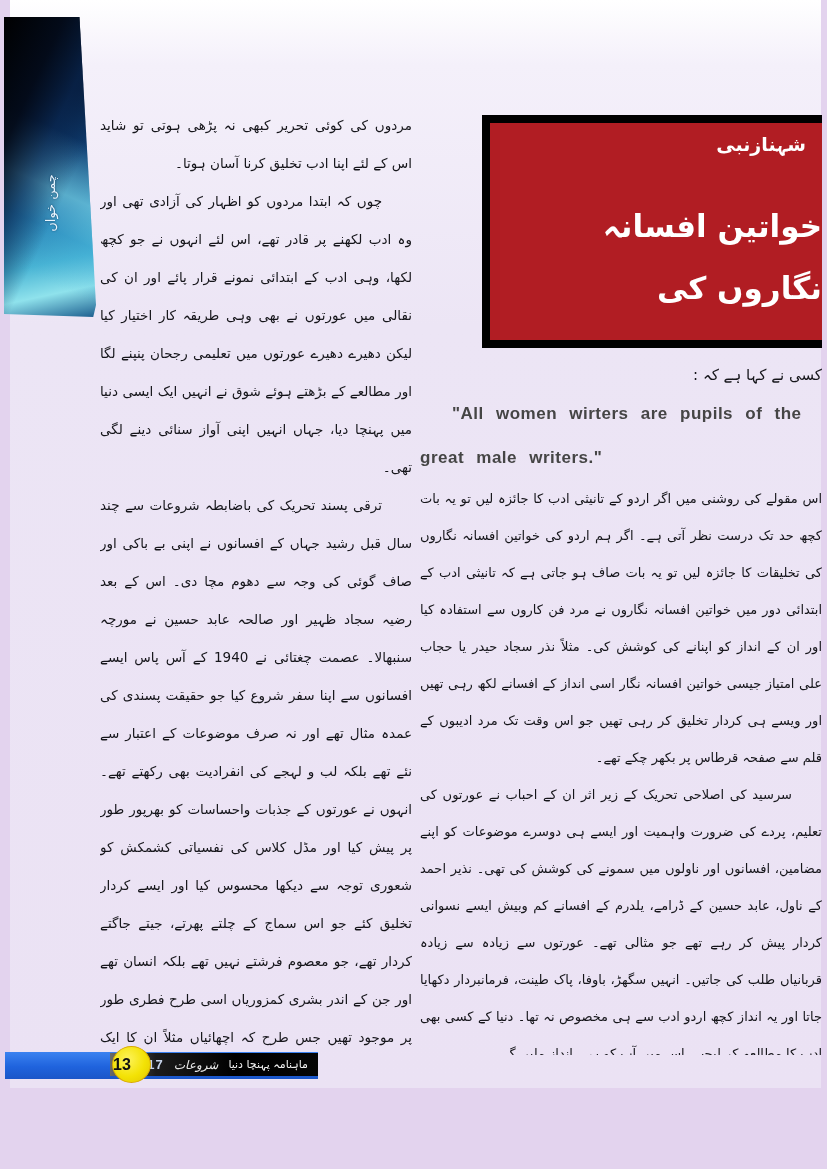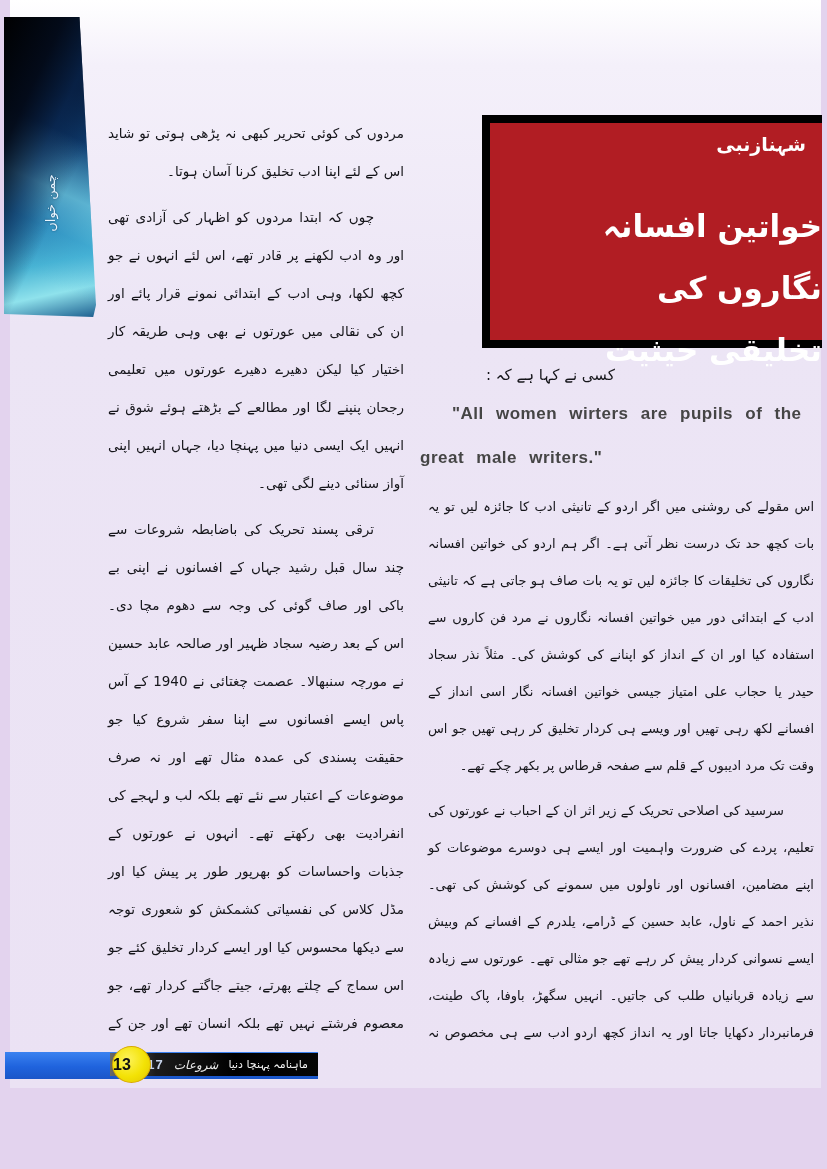--- a/index.html
+++ b/index.html
@@ -31,39 +31,39 @@
   }
   
   .urdu{direction:rtl;font-family:"DejaVu Sans",sans-serif;color:#15151a;}
   .col-left{
     position:absolute;left:100px;top:106px;width:312px;height:942px;overflow:hidden;
     font-size:13.5px;line-height:38px;text-align:justify;
   }
   .col-right{
     position:absolute;left:420px;top:115px;width:402px;height:940px;overflow:hidden;
   }
-  .urdu p{margin:8px;text-indent:30px;}
+  .urdu p{margin:0;text-indent:30px;}
   .urdu p.noindent{text-indent:0;}
   .col-right .urdu-flow{font-size:13px;line-height:37px;text-align:justify;}
   
   .title-box{
     width:332px;height:217px;margin:0 15px 10px 62px;
     background:#b11d23;border:8px solid #000000;
     position:relative;color:#ffffff;direction:rtl;
   }
   .title-box .author{
     position:absolute;top:10px;right:16px;font-size:19px;font-weight:bold;
   }
   .title-box .title{
     position:absolute;top:72px;left:0;right:0;text-align:right;
     font-size:31px;font-weight:bold;line-height:62px;
   }
   
   .lead-in{
-    direction:rtl;text-align:left;padding-left:66px;
+    direction:rtl;text-align:right;padding-left:66px;
     font-size:15px;line-height:34px;color:#15151a;
   }
   .en-quote{
     font-family:"Liberation Sans",sans-serif;color:#454545;font-weight:bold;
     font-size:17px;line-height:44px;letter-spacing:.5px;word-spacing:7px;
   }
   .en-quote .l1{text-indent:32px;}
   
   .footer-bar{
     position:absolute;left:5px;top:1052px;width:313px;height:27px;
@@ -100,21 +100,20 @@
   <p>چوں کہ ابتدا مردوں کو اظہار کی آزادی تھی اور وہ ادب لکھنے پر قادر تھے، اس لئے انہوں نے جو کچھ لکھا، وہی ادب کے ابتدائی نمونے قرار پائے اور ان کی نقالی میں عورتوں نے بھی وہی طریقہ کار اختیار کیا لیکن دھیرے دھیرے عورتوں میں تعلیمی رجحان پنپنے لگا اور مطالعے کے بڑھتے ہوئے شوق نے انہیں ایک ایسی دنیا میں پہنچا دیا، جہاں انہیں اپنی آواز سنائی دینے لگی تھی۔</p>
   <p>ترقی پسند تحریک کی باضابطہ شروعات سے چند سال قبل رشید جہاں کے افسانوں نے اپنی بے باکی اور صاف گوئی کی وجہ سے دھوم مچا دی۔ اس کے بعد رضیہ سجاد ظہیر اور صالحہ عابد حسین نے مورچہ سنبھالا۔ عصمت چغتائی نے 1940 کے آس پاس ایسے افسانوں سے اپنا سفر شروع کیا جو حقیقت پسندی کی عمدہ مثال تھے اور نہ صرف موضوعات کے اعتبار سے نئے تھے بلکہ لب و لہجے کی انفرادیت بھی رکھتے تھے۔ انہوں نے عورتوں کے جذبات واحساسات کو بھرپور طور پر پیش کیا اور مڈل کلاس کی نفسیاتی کشمکش کو شعوری توجہ سے دیکھا محسوس کیا اور ایسے کردار تخلیق کئے جو اس سماج کے چلتے پھرتے، جیتے جاگتے کردار تھے، جو معصوم فرشتے نہیں تھے بلکہ انسان تھے اور جن کے اندر بشری کمزوریاں اسی طرح فطری طور پر موجود تھیں جس طرح کہ اچھائیاں مثلاً ان کا ایک افسانہ (چھوٹی آپا) ایسی لڑکی کا کردار پیش کرتا ہے، جو بظاہر بڑی پاک باز ہے، شوہر کی وفادار ہے اور شوہر خود بھی اسے بے انتہا معصوم سمجھتا ہے لیکن جب اس کی چھوٹی بہن، اس کی ڈائری پڑھتی ہے تو اسے پتہ چلتا ہے کہ بظاہر کم گو اور سنجیدہ نظر آنے والی (چھوٹی آپا) نے شادی سے قبل کن کن لڑکوں سے عشق فرمایا اور کیسے کیسے رشتے بنائے (کہ نباہنے کی کوئی شرط نہیں تھی)۔ یہاں اس حوالے کا مقصد صرف یہ ہے کہ عصمت نے عورت کے اسٹر یو ٹائپ کردار پر کاری چوٹ پہنچائی اور پہلی بار عورت کے باطن میں جھانکنے کی کوشش کی۔ عورت کی اپنی پسند ہو بھی سکتی ہے اور ضروری نہیں کہ وہ کبھی نہ بدلے۔ عصمت کے ساتھ ساتھ قرۃ العین حیدر نے بھی ناول، ناولٹ، افسانے بھی کچھ لکھے لیکن چوں کہ یہاں بات افسانوں کی ہے۔ لہٰذا اگر افسانہ نگاری کی حیثیت سے ہم قرۃ العین حیدر کے فن کا جائزہ لیں تو یہ بات صاف ہو جاتی ہے کہ قرۃ العین حیدر کو تقسیم نے ویسی ہی چوٹ پہنچائی تھی جیسی کہ منٹو کو۔ منٹو اس کا اظہار اپنے طور پر کرتا ہے اور قرۃ العین حیدر اپنے طور پر۔ قرۃ العین کے نسوانی کردار پردے کی بو باس تک محدود نہیں ہیں بلکہ ان کے یہاں مس پوم پوم بھی ہیں۔ وہ ایک ایسے کلچر کو پیش کرتی ہیں جو ہندوستانی ہونے کے باوجود کنونٹ کی آب و ہوا سے انگریزی خو بو</p>
 </div>
 
 <div class="col-right">
 
   <div class="title-box">
     <div class="author">شہنازنبی</div>
     <div class="title">
       <div>خواتین افسانہ نگاروں کی</div>
-      <div>تخلیقی حیثیت</div>
     </div>
   </div>
 
   <div class="lead-in urdu">کسی نے کہا ہے کہ :</div>
 
   <div class="en-quote">
     <div class="l1">"All women wirters are pupils of the</div>
     <div>great male writers."</div>
   </div>
 

